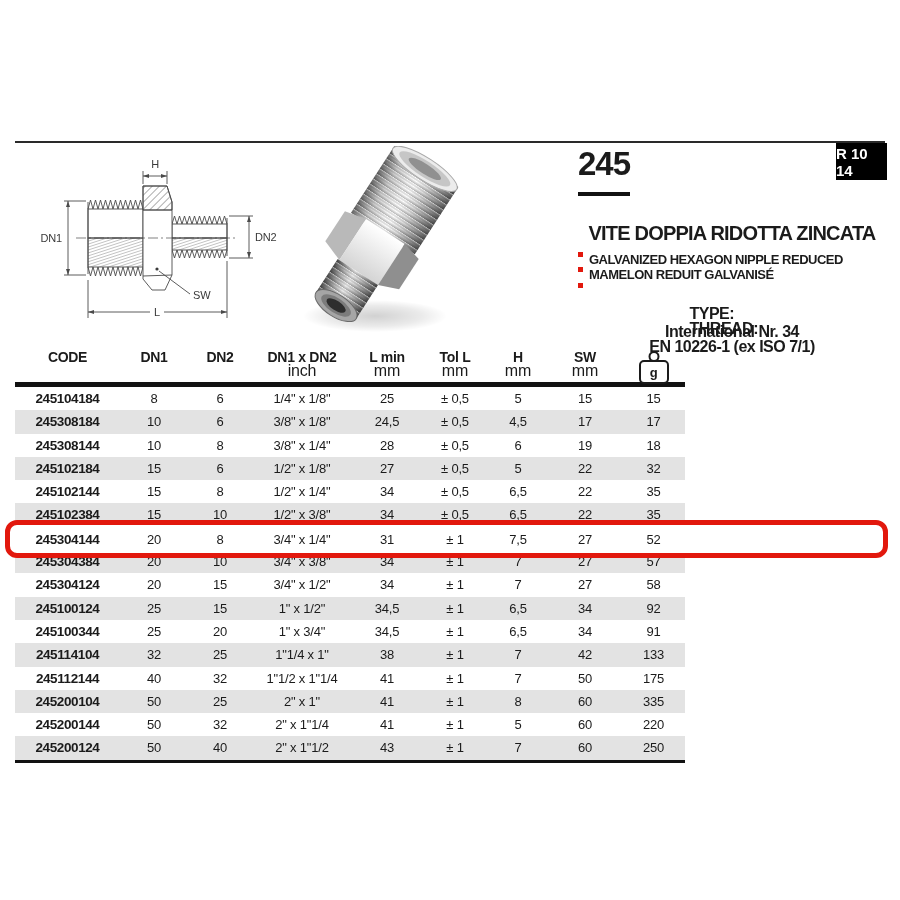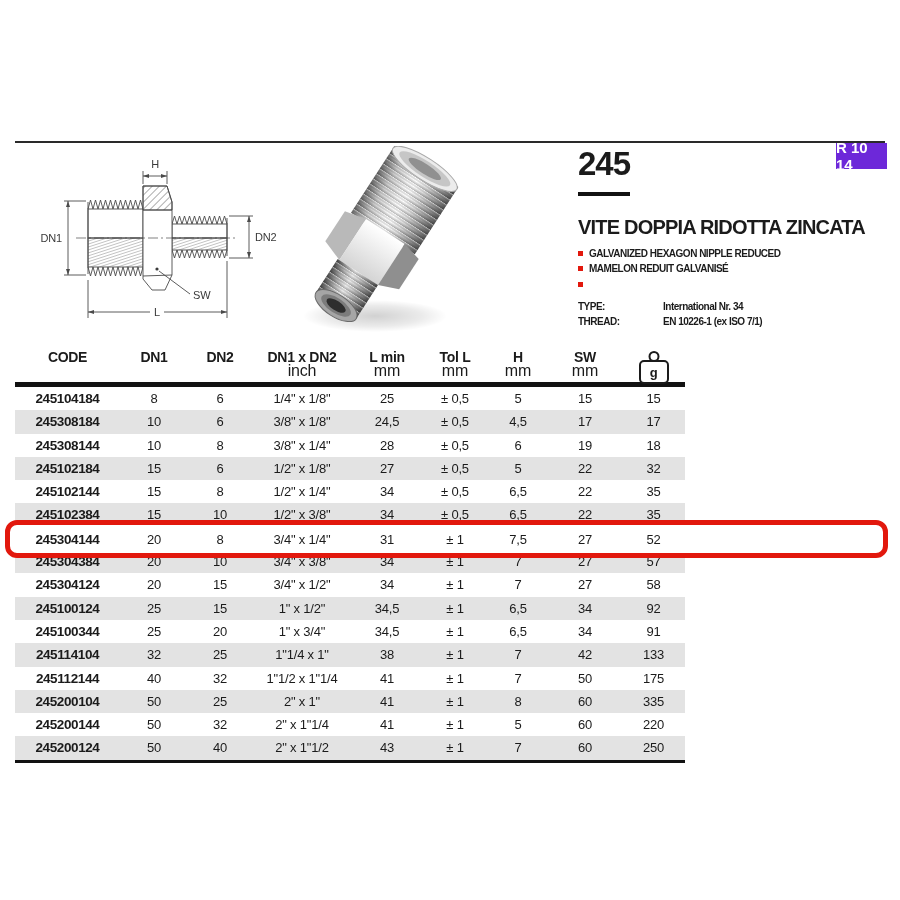--- a/index.html
+++ b/index.html
@@ -1,33 +1,33 @@
 <!DOCTYPE html>
 <html><head>
 <meta charset="utf-8">
 <style>
   html,body{margin:0;padding:0;background:#fff;}
   .page{position:relative;width:900px;height:900px;background:#ffffff;overflow:hidden;
         font-family:"Liberation Sans",sans-serif;color:#1b1b1b;letter-spacing:-0.2px;}
 
   
   .top-rule{position:absolute;left:15px;top:141px;width:870px;height:2px;background:#2a2a2a;}
-  .ref-badge{position:absolute;left:836px;top:143px;width:51px;height:26px;background:#6d28d9;color:#fff;
+  .ref-badge{position:absolute;left:836px;top:143px;width:51px;height:37px;background:#000000;color:#fff;
              display:flex;align-items:center;justify-content:center;font-weight:700;font-size:15px;letter-spacing:0;}
 
   
   .info{position:absolute;left:578px;top:147px;width:308px;}
   .part-number{display:inline-block;font-size:33px;font-weight:700;line-height:33px;letter-spacing:-1px;
                border-bottom:4px solid #121212;padding-bottom:12px;}
-  .title{margin-top:20px;font-size:20px;font-weight:700;letter-spacing:-0.8px;white-space:nowrap;}
+  .title{margin-top:26px;font-size:20px;font-weight:700;letter-spacing:-0.8px;white-space:nowrap;text-align:center;}
   .desc-list{margin-top:7px;}
-  .desc-item{display:flex;align-items:center;height:15.3px;font-size:10px;font-weight:700;letter-spacing:-0.5px;white-space:nowrap;}
+  .desc-item{display:flex;height:15.3px;font-size:13px;font-weight:700;letter-spacing:-0.5px;white-space:nowrap;}
   .bullet{width:5px;height:5px;background:#e2180d;margin-right:6px;flex:none;}
   .specs{margin-top:7px;}
-  .spec-row{display:flex;height:15.3px;font-size:10px;align-items:center;white-space:nowrap;}
+  .spec-row{display:flex;height:15.3px;font-size:16px;align-items:center;white-space:nowrap;flex-direction:column;}
   .spec-label{width:85px;font-weight:700;letter-spacing:-0.5px;flex:none;}
   .spec-value{font-weight:700;letter-spacing:-0.5px;}
 
   
   .drawing{position:absolute;left:20px;top:148px;width:280px;height:195px;}
   .photo{position:absolute;left:290px;top:146px;width:180px;height:195px;}
 
   
   .ptable{position:absolute;left:15px;top:345px;width:670px;--cols:105px 68px 64px 100px 70px 66px 60px 74px 63px;}
   .thead{display:grid;grid-template-columns:var(--cols);height:37px;}

